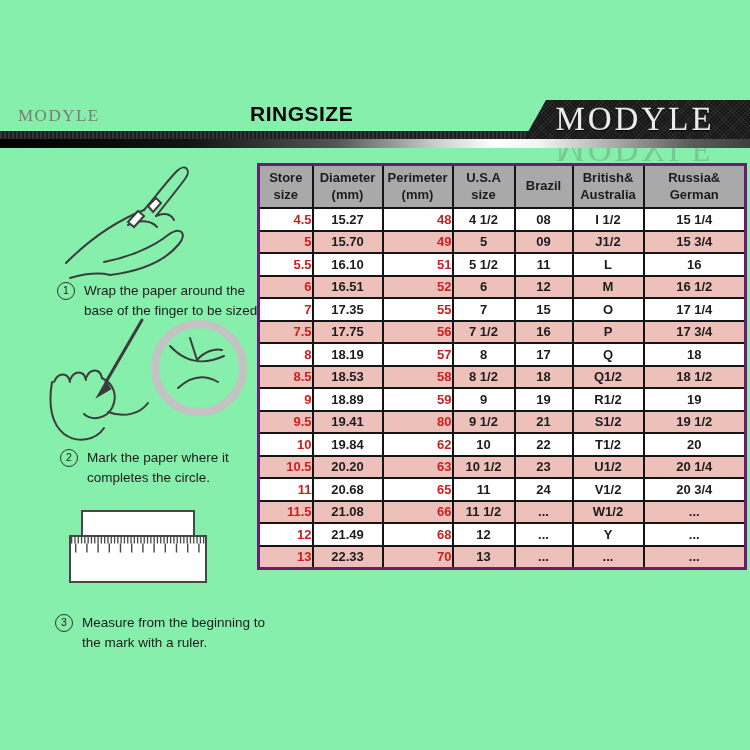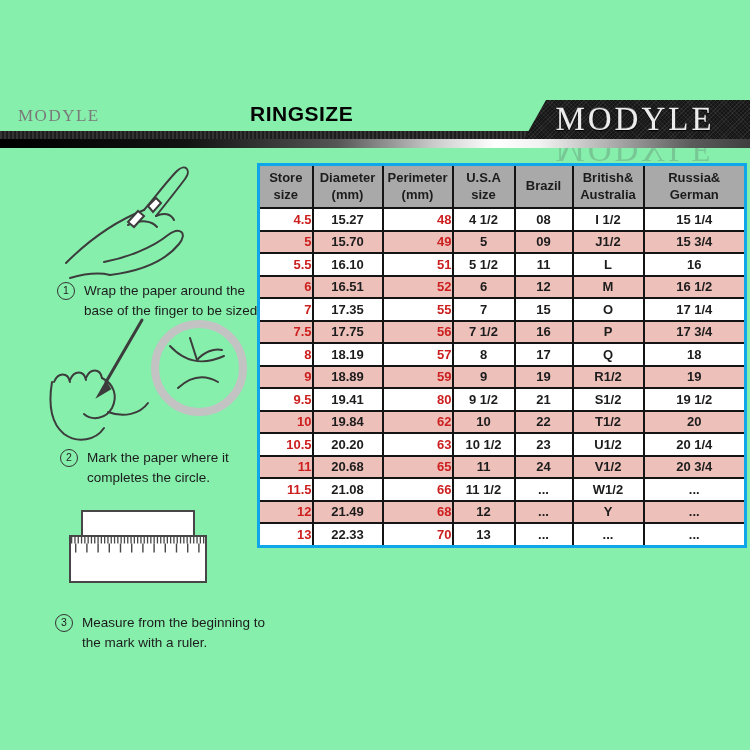--- a/index.html
+++ b/index.html
@@ -33,21 +33,21 @@
   .illus path,.illus line,.illus circle,.illus rect,.illus polygon{vector-effect:non-scaling-stroke;}
   .step{position:absolute;display:grid;grid-template-columns:22px 1fr;column-gap:5px;
         font-size:13.5px;color:#1c1c1c;line-height:1.45;}
   .step-num{width:16px;height:16px;border:1.4px solid #333;border-radius:50%;
         display:flex;align-items:center;justify-content:center;
         font-size:10.5px;margin-top:1px;color:#222;}
 
   
   .ring-table{position:absolute;left:257px;top:163px;width:487px;border-collapse:collapse;
         table-layout:fixed;font-weight:bold;font-size:13px;color:#1c1c1c;
-        border:3px solid #0ea5e9;}
+        border:3px solid #701a75;}
   .ring-table th{background:var(--header-bg,#a9a9a9);border:2px solid #141414;height:41px;
         white-space:pre-line;font-size:13px;line-height:1.25;padding:0 1px;}
   .ring-table td{border:2px solid #141414;height:20.5px;text-align:center;padding:0;background:var(--row-bg,#fff);}
   .ring-table tbody tr:nth-child(even) td{background:var(--pink,#eec0ba);}
   .ring-table td.red{color:var(--accent-red,#cc2020);text-align:right;}
 </style>
 </head>
 <body>
 
 <div class="canvas">
@@ -206,20 +206,29 @@
         <tr>
           <td class="red">8</td>
           <td>18.19</td>
           <td class="red">57</td>
           <td>8</td>
           <td>17</td>
           <td>Q</td>
           <td>18</td>
         </tr>
         <tr>
+          <td class="red">8.5</td>
+          <td>18.53</td>
+          <td class="red">58</td>
+          <td>8 1/2</td>
+          <td>18</td>
+          <td>Q1/2</td>
+          <td>18 1/2</td>
+        </tr>
+        <tr>
           <td class="red">9</td>
           <td>18.89</td>
           <td class="red">59</td>
           <td>9</td>
           <td>19</td>
           <td>R1/2</td>
           <td>19</td>
         </tr>
         <tr>
           <td class="red">9.5</td>

